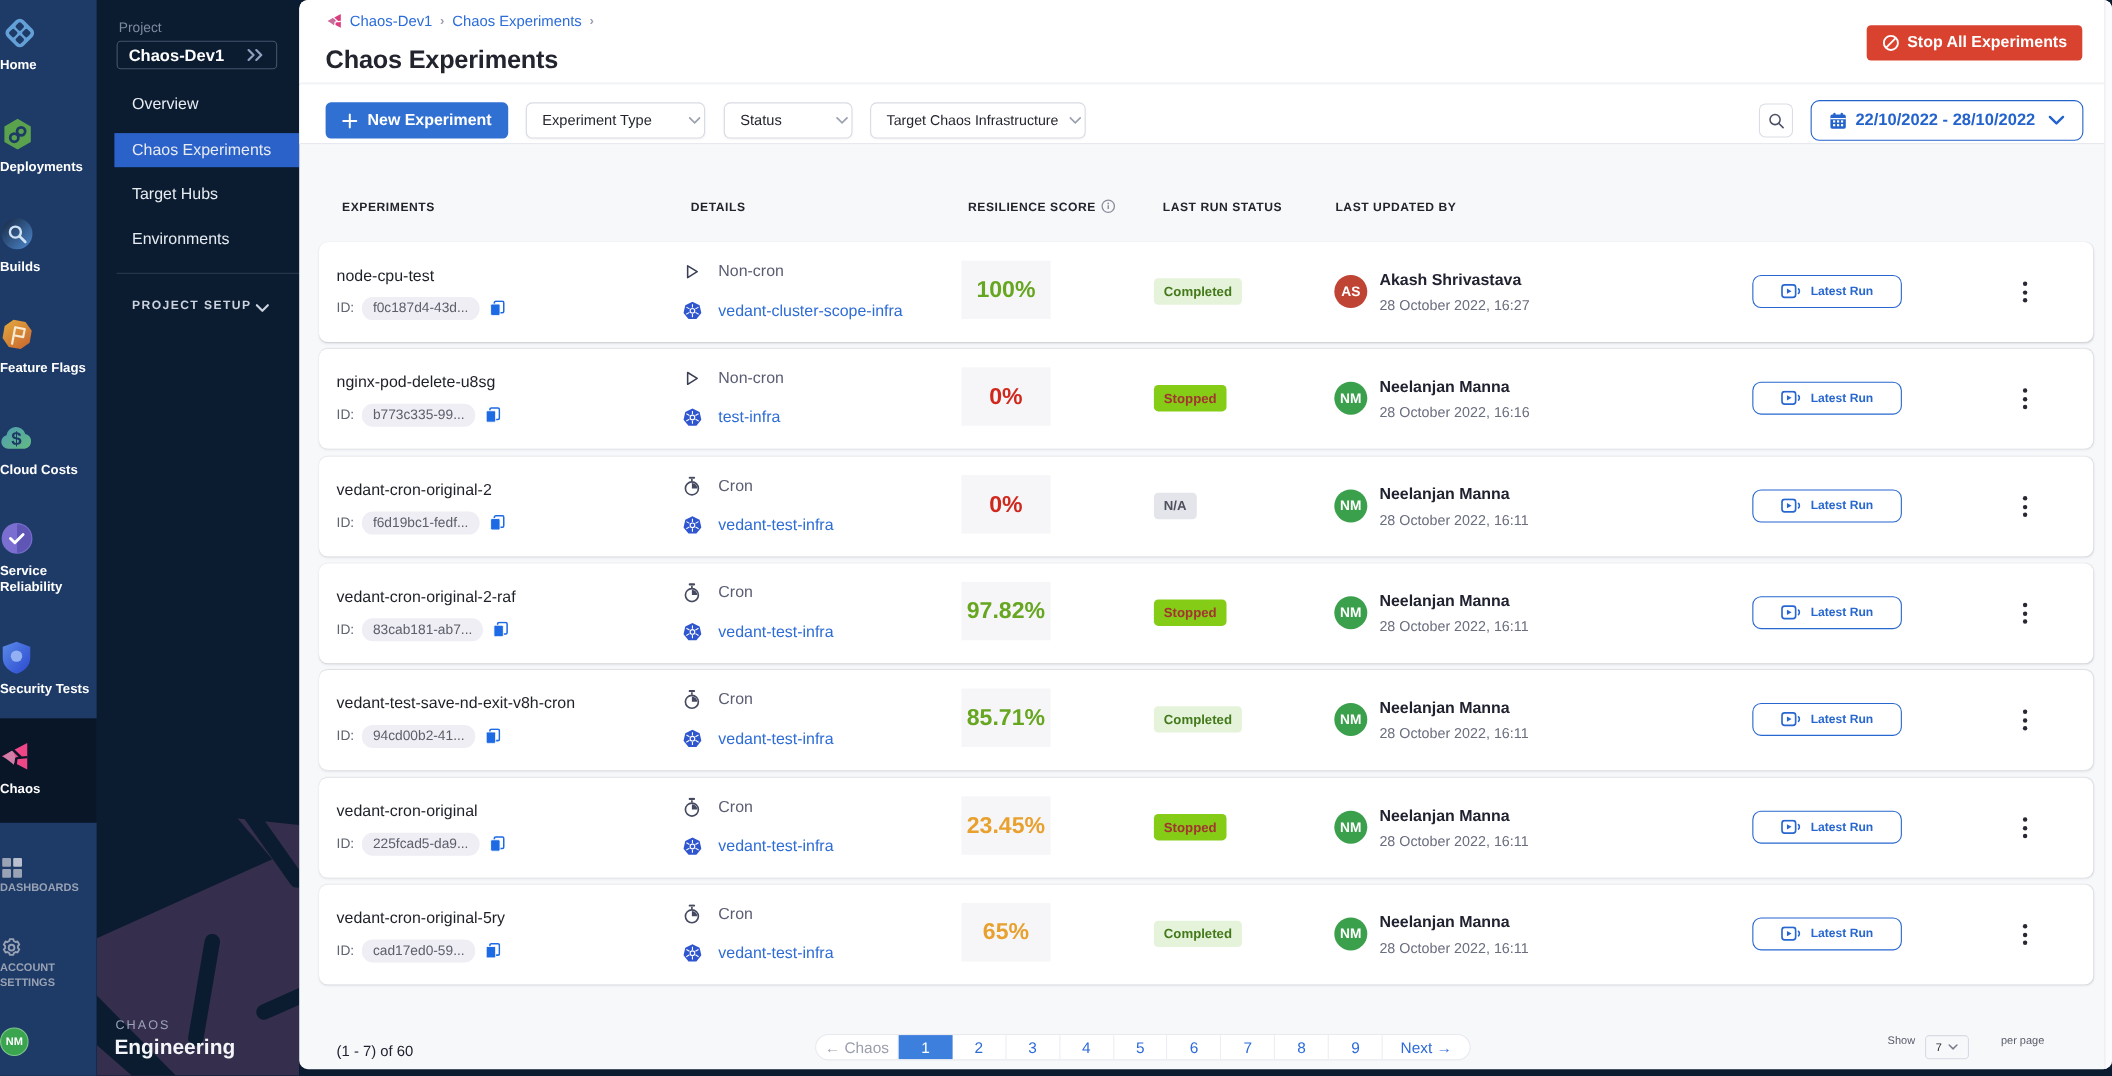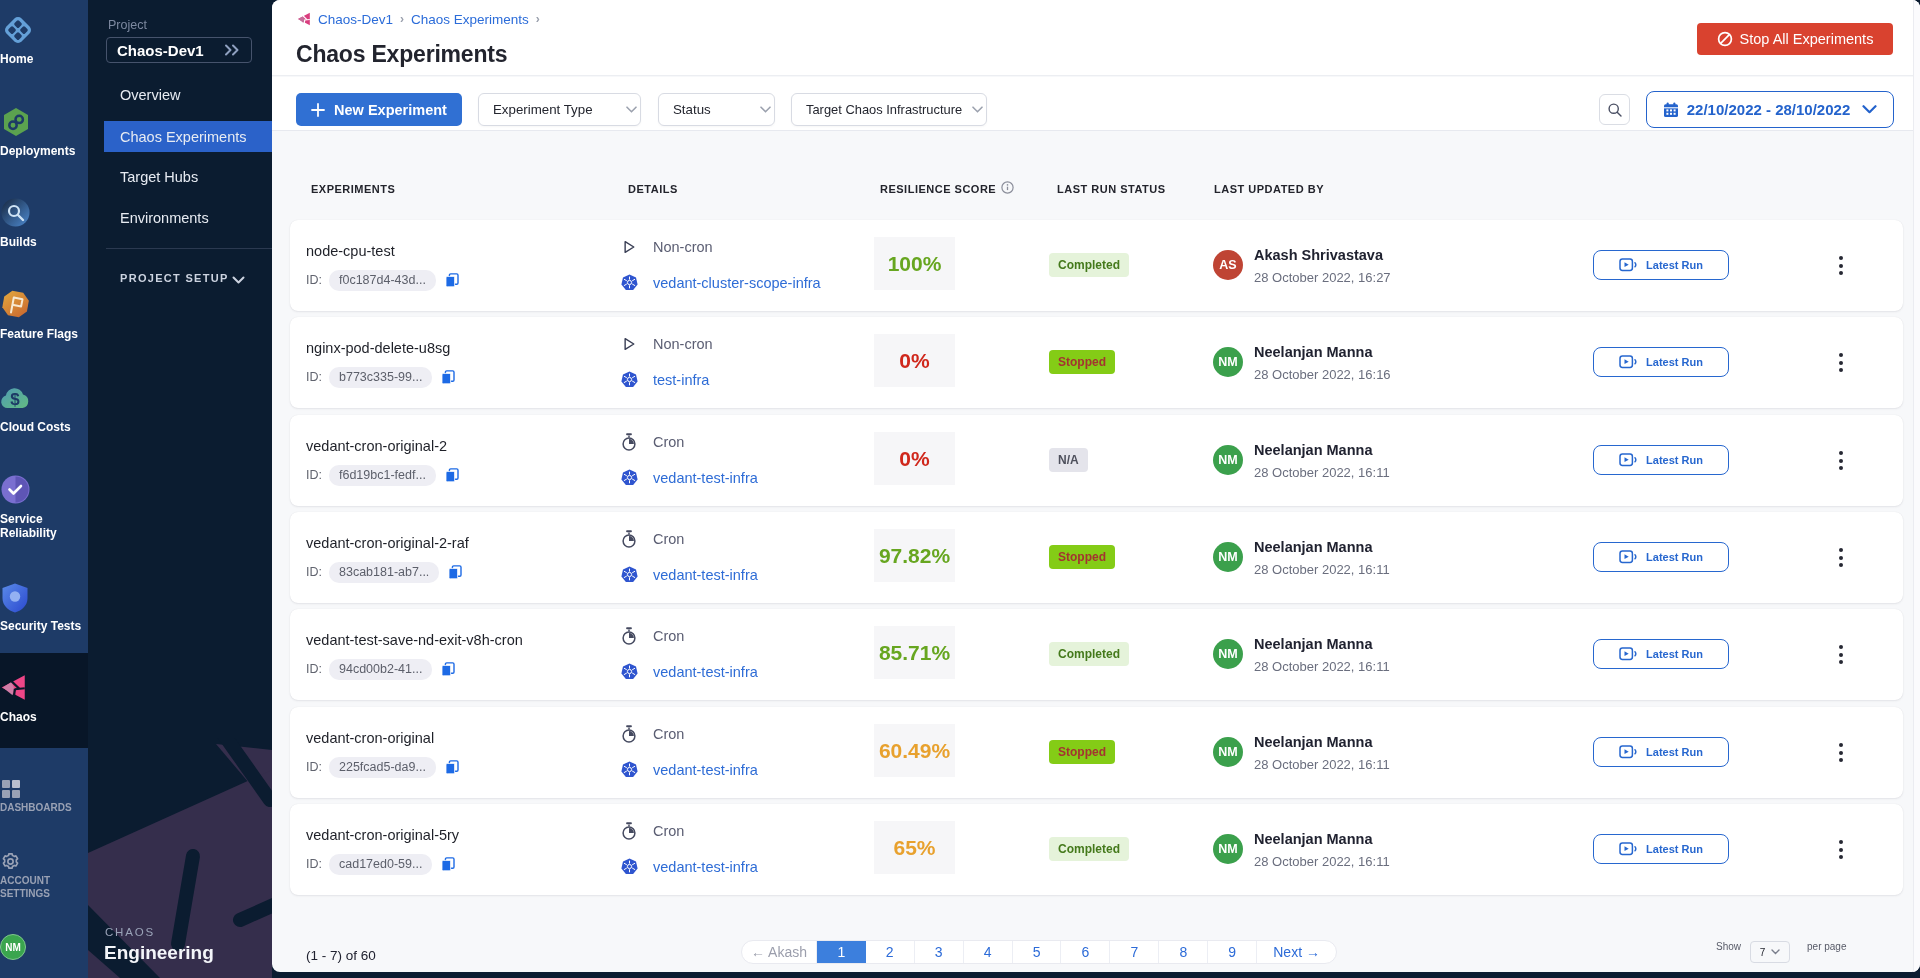--- a/index.html
+++ b/index.html
@@ -13,21 +13,21 @@
 #proj{position:absolute;left:88px;top:0;width:184px;height:978px;background:#0b1c30;overflow:hidden}
 .pnav{position:absolute;left:32px;font-size:14.5px;color:#e7ebf2}
 #pselected{position:absolute;left:16px;top:121px;width:168px;height:31px;background:#2b62c9}
 #main{position:absolute;left:272px;top:0;width:1648px;height:978px;background:#0b1c31}
 #panel{position:absolute;left:0;top:0;width:1648px;height:972px;background:#f7f8fa;border-radius:8px;overflow:hidden}
 #hdr{position:absolute;left:0;top:0;width:1648px;height:76px;background:#fff;border-bottom:1px solid #eceef2}
 #tbar{position:absolute;left:0;top:77px;width:1648px;height:54px;background:#fff;border-bottom:1px solid #e7e9ef}
 .crumb{font-size:13.5px;color:#2b6cd9}
 .csep{font-size:12px;color:#9aa0ad;font-weight:700}
 #title{position:absolute;left:24px;top:41px;font-size:23px;font-weight:700;color:#22242e;letter-spacing:-.2px}
-#stopbtn{position:absolute;left:1425px;top:23px;width:196px;height:32px;background:#d9422f;border-radius:4px;color:#fff;font-size:14.5px;font-weight:400;display:flex;align-items:center;justify-content:center;gap:7px}
+#stopbtn{position:absolute;left:1425px;top:23px;width:196px;height:32px;background:#d9422f;border-radius:4px;color:#fff;font-size:14.5px;font-weight:700;display:flex;align-items:center;justify-content:center;gap:7px}
 #newbtn{position:absolute;left:24px;top:16px;width:166px;height:33px;background:#3070d3;border-radius:5px;color:#fff;font-size:14.5px;font-weight:700;display:flex;align-items:center;justify-content:center;gap:9px}
 .dd{position:absolute;top:16px;height:33px;background:#fff;border:1px solid #d8dbe3;border-radius:6px;display:flex;align-items:center;justify-content:space-between;padding:0 3px 0 14px;font-size:13.3px;color:#24262f;white-space:nowrap;box-shadow:0 1px 2px rgba(40,41,61,.04)}
 #srch{position:absolute;left:1327px;top:17px;width:31px;height:31px;border:1px solid #dadde4;border-radius:6px;background:#fff;display:flex;align-items:center;justify-content:center}
 #datebtn{position:absolute;left:1374px;top:14px;width:248px;height:37px;border:1.5px solid #2463cc;border-radius:8px;background:#fff;display:flex;align-items:center;justify-content:center;gap:8px;color:#2463cc;font-size:15px;font-weight:700}
 .th{position:absolute;top:183px;font-size:11px;font-weight:700;color:#23242c;letter-spacing:.5px}
 .card{position:absolute;left:18px;width:1613px;height:91px;background:#fff;border-radius:8px;box-shadow:0 0 1px rgba(40,41,61,.1),0 1px 2px rgba(96,97,112,.12)}
 .enm{position:absolute;left:16px;top:23px;font-size:14.5px;font-weight:400;color:#1e2028}
 .idr{position:absolute;left:16px;top:50px;height:20px;display:flex;align-items:center;font-size:12.5px;color:#61646f}
 .chip{margin-left:7px;background:#eeeef4;border-radius:10px;padding:3px 10px 4px;color:#5c5f6a;font-size:12.5px}
 .cpy{margin-left:9px;display:flex}
@@ -480,21 +480,21 @@
 <div class="dt2">
           <svg width="17" height="17" viewBox="0 0 17 17">
             <path d="M8.5 0.4 15 3.5 16.6 10.5 12.1 16H4.9L.4 10.5 2 3.5Z" fill="#2f55cf"></path>
             <circle cx="8.5" cy="8.5" r="2.1" fill="none" stroke="#fff" stroke-width="1"></circle>
             <g stroke="#fff" stroke-width="1">
               <path d="M8.5 2.6v3M8.5 11.3v3M3 5.2l2.8 1.6M11.2 10l2.9 1.7M14 5.2l-2.8 1.6M5.8 10l-2.9 1.7"></path>
             </g>
           </svg>
           <span>vedant-test-infra</span>
         </div>
-<div class="sc y">60.49%</div>
+<div class="sc y">23.45%</div>
 <div class="st sts">Stopped</div>
 <div class="av avg">NM</div>
 <div class="pn">Neelanjan Manna</div>
 <div class="pd">28 October 2022, 16:11</div>
 <div class="lr"><svg width="18" height="15" viewBox="0 0 18 15">
             <rect x="1" y="1" width="12.4" height="11.4" rx="2.4" fill="none" stroke="#2767cf" stroke-width="1.5"></rect>
             <path d="M5.5 4.3 9.7 6.7 5.5 9.1Z" fill="#2767cf"></path>
             <path d="M16 4.7c1.1 1 1.1 3 0 4" stroke="#2767cf" stroke-width="1.5" fill="none" stroke-linecap="round"></path>
           </svg>Latest Run</div>
 <div class="kb">
@@ -541,29 +541,29 @@
             <path d="M16 4.7c1.1 1 1.1 3 0 4" stroke="#2767cf" stroke-width="1.5" fill="none" stroke-linecap="round"></path>
           </svg>Latest Run</div>
 <div class="kb">
           <i></i>
           <i></i>
           <i></i>
         </div>
 </div>
 <div id="footL">(1 - 7) of 60</div>
 <div id="pager">
-        <div class="pgc" style="width:75px;color:#9b9eac">← Akash</div>
+        <div class="pgc" style="width:75px;color:#9b9eac">← Chaos</div>
         <div class="pgc" style="width:49px;background:#3c7fdd;color:#fff;border-right:none">1</div>
         <div class="pgc" style="width:49px">2</div>
         <div class="pgc" style="width:49px">3</div>
         <div class="pgc" style="width:49px">4</div>
         <div class="pgc" style="width:49px">5</div>
         <div class="pgc" style="width:49px">6</div>
         <div class="pgc" style="width:49px">7</div>
         <div class="pgc" style="width:49px">8</div>
         <div class="pgc" style="width:49px">9</div>
         <div class="pgc" style="width:79px;border-right:none">Next →</div>
       </div>
 <div id="showrow">Show<div id="showbox">7<svg width="9" height="6" viewBox="0 0 9 6">
             <path d="M1 1 4.5 4.5 8 1" stroke="#7a7e8c" stroke-width="1.4" fill="none" stroke-linecap="round"></path>
-          </svg></div><span style="margin-left:8px">per page</span></div>
+          </svg></div><span style="margin-left:20px">per page</span></div>
 </div>
   </div>
 
 </body></html>

